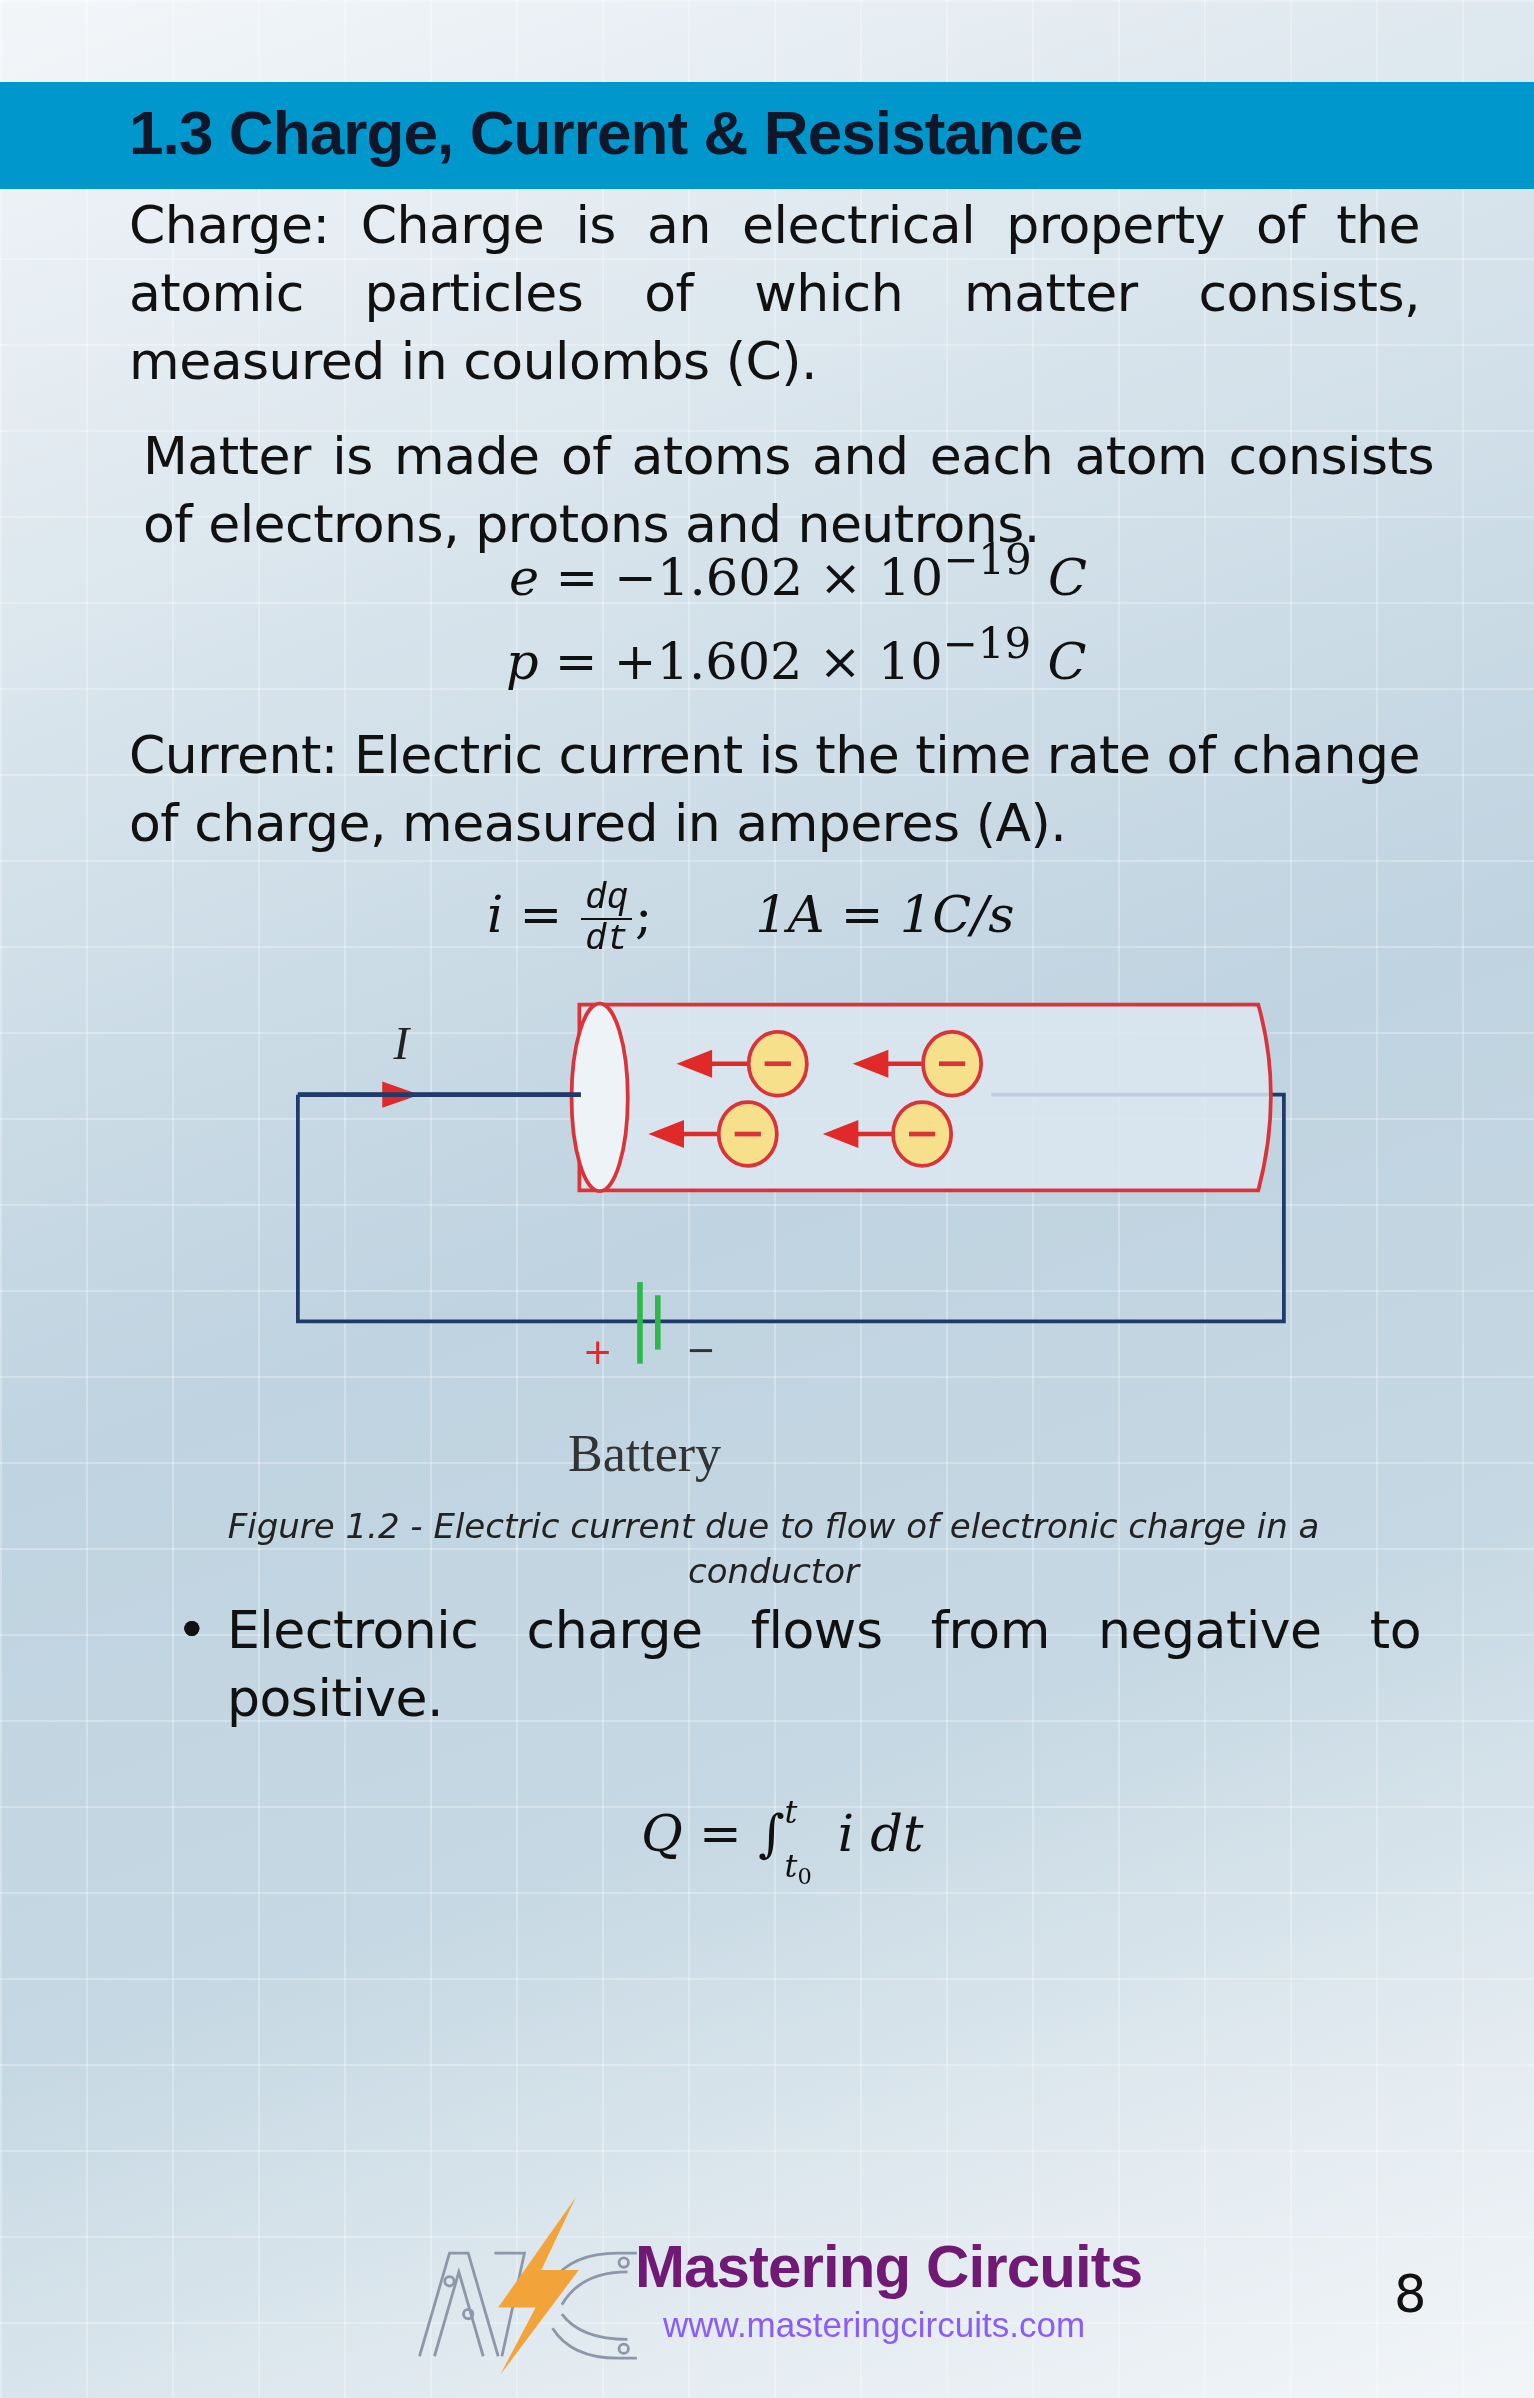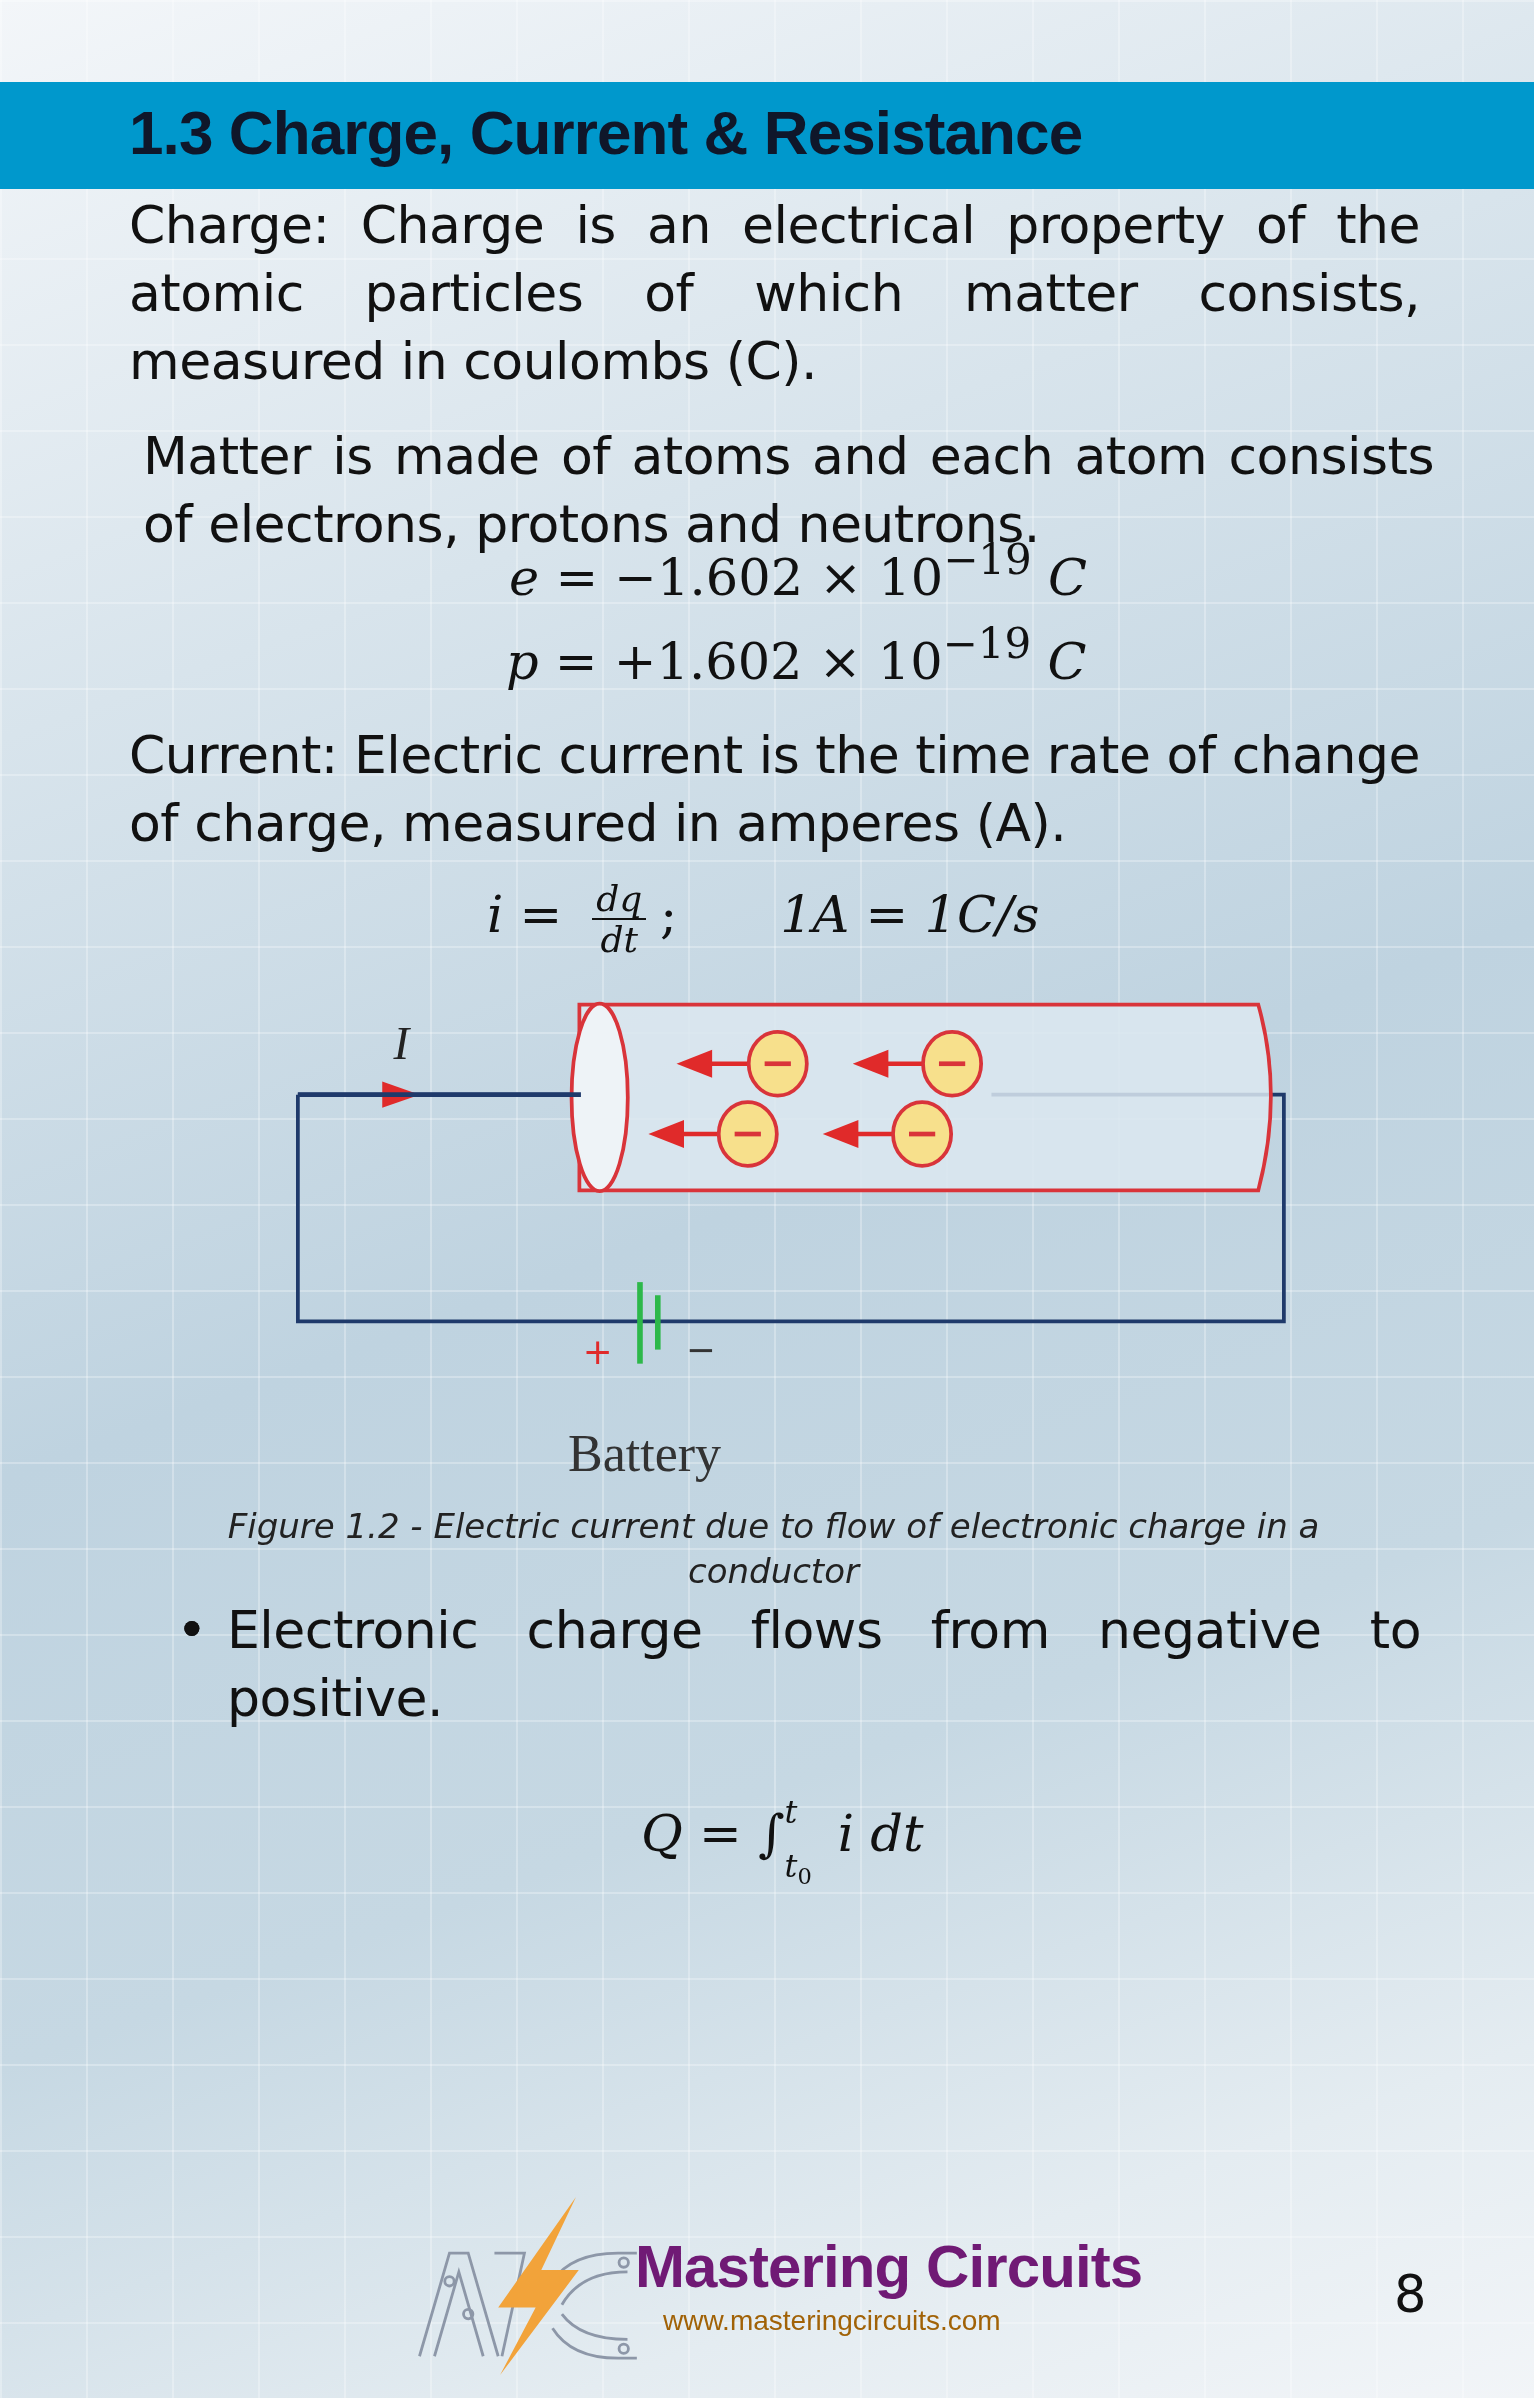--- a/index.html
+++ b/index.html
@@ -30,21 +30,21 @@
     position: absolute; left: 129px; width: 1291px;
     font-family: "DejaVu Sans", sans-serif; font-size: 52px; line-height: 68px;
     text-align: justify; text-align-last: left; letter-spacing: -0.5px;
   }
   .para b { font-weight: normal; }
   .eq {
     position: absolute; font-family: "DejaVu Serif", serif; font-size: 51px; white-space: nowrap;
   }
   .eq i { font-style: italic; }
   .eq sup { font-size: 42px; vertical-align: 20.6px; line-height: 0; }
-  .frac { display: inline-block; vertical-align: middle; text-align: center; font-size: 36px; line-height: 39px; margin: 0 14px; }
+  .frac { display: inline-block; vertical-align: middle; text-align: center; font-size: 36px; line-height: 39px; margin: 0 3px; font-family: Liberation Mono, monospace; }
   .frac .num { display: block; border-bottom: 2.8px solid #111; padding: 0 3.7px; font-style: italic; }
   .frac .den { display: block; font-style: italic; }
   .figure { position: absolute; left: 281px; top: 984px; width: 1031px; height: 525px; }
   .battery-label {
     position: absolute; left: 568px; top: 1424px;
     font-family: "Liberation Serif", serif; font-size: 52px; color: #333; text-align: right;
   }
   .caption {
     position: absolute; left: 169px; width: 1209px; top: 1504px;
     font-family: "DejaVu Sans", sans-serif; font-style: italic; font-size: 34px; line-height: 45px;
@@ -56,21 +56,21 @@
   }
   .bullets li { position: relative; padding-left: 58px; text-align: justify; text-align-last: left; }
   .bullets li .dot { position: absolute; left: 7.5px; top: 0; }
   .footer-logo { position: absolute; left: 412px; top: 2197px; width: 712px; height: 178px; }
   .brand-name {
     position: absolute; left: 635px; top: 2232px;
     font-family: "Liberation Sans", sans-serif; font-weight: bold; font-size: 60px; color: #701a75; letter-spacing: -0.9px; white-space: nowrap;
   }
   .brand-url {
     position: absolute; left: 663px; top: 2305px;
-    font-family: "Liberation Sans", sans-serif; font-size: 28px; color: #a16207; white-space: nowrap;
+    font-family: "Liberation Sans", sans-serif; font-size: 35px; color: #8b5cf6; white-space: nowrap;
   }
   .page-number {
     position: absolute; left: 1394px; top: 2265px;
     font-family: "DejaVu Sans", sans-serif; font-size: 51px; color: #111;
   }
 </style>
 </head>
 <body>
 
 <div class="grid-bg"></div>

